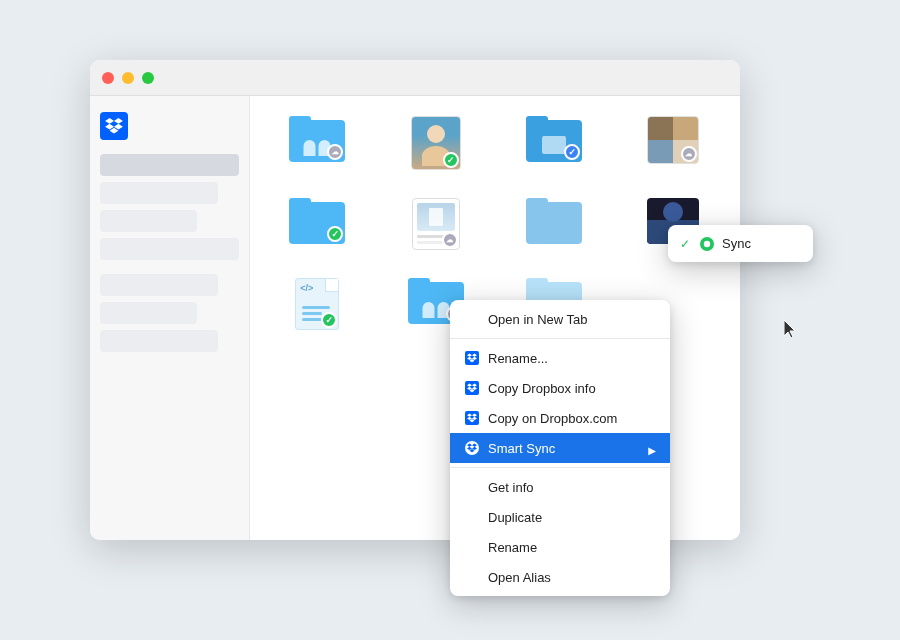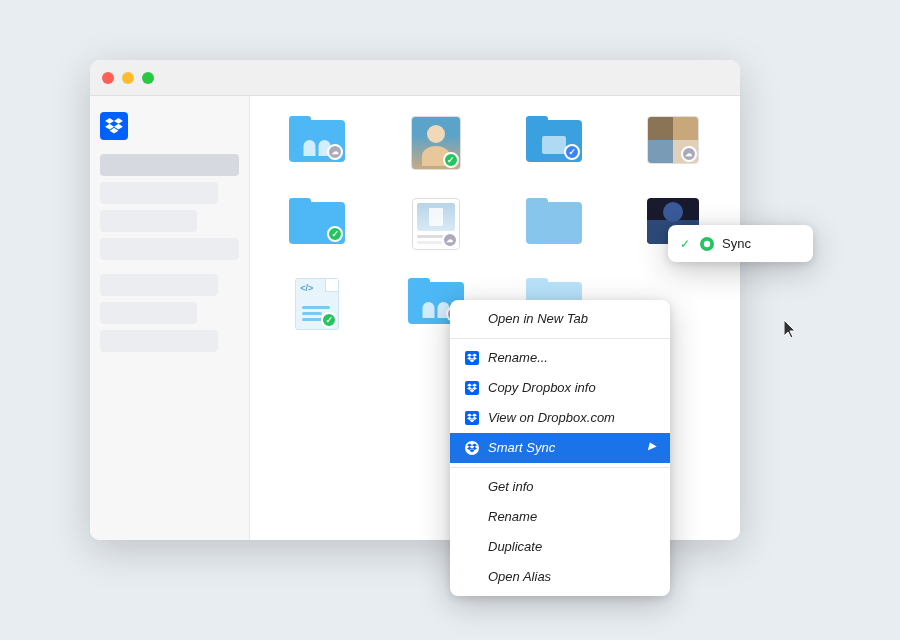--- a/index.html
+++ b/index.html
@@ -238,26 +238,25 @@
       border-radius: 8px;
       box-shadow: 0 8px 32px rgba(0,0,0,0.22), 0 2px 8px rgba(0,0,0,0.12);
       padding: 4px 0;
       z-index: 100;
       font-size: 13px;
     }
 
     .menu-item {
       padding: 7px 14px;
       display: flex;
-      align-items: flex-start;
+      align-items: flex-end;
       gap: 8px;
       cursor: pointer;
       color: #222;
       position: relative;
-      font-style: italic;
     }
 
     .menu-item.highlighted {
       background: #1a73e8;
       color: #fff;
     }
 
     .menu-item .menu-icon {
       width: 16px;
       height: 16px;
@@ -563,21 +562,21 @@
     </div>
 
     <div class="menu-item">
       <span class="menu-icon">
         <div class="dropbox-icon">
           <svg viewBox="0 0 40 36" fill="white">
             <path d="M10 0L0 6.5L10 13L20 6.5L10 0ZM30 0L20 6.5L30 13L40 6.5L30 0ZM0 19.5L10 26L20 19.5L10 13L0 19.5ZM30 13L20 19.5L30 26L40 19.5L30 13ZM10 28.5L20 35L30 28.5L20 22L10 28.5Z"></path>
           </svg>
         </div>
       </span>
-      <span>View on Dropbox.com</span>
+      <span>Copy on Dropbox.com</span>
     </div>
 
     <div class="menu-item highlighted">
       <span class="menu-icon">
         <div class="smart-sync-icon" style="background:#fff;border-radius:50%;">
           <svg width="10" height="10" viewBox="0 0 40 36" fill="#0061FF">
             <path d="M10 0L0 6.5L10 13L20 6.5L10 0ZM30 0L20 6.5L30 13L40 6.5L30 0ZM0 19.5L10 26L20 19.5L10 13L0 19.5ZM30 13L20 19.5L30 26L40 19.5L30 13ZM10 28.5L20 35L30 28.5L20 22L10 28.5Z"></path>
           </svg>
         </div>
       </span>
@@ -587,26 +586,26 @@
 
     <div class="menu-divider"></div>
 
     <div class="menu-item">
       <span class="menu-icon"></span>
       <span>Get info</span>
     </div>
 
     <div class="menu-item">
       <span class="menu-icon"></span>
+      <span>Duplicate</span>
+    </div>
+
+    <div class="menu-item">
+      <span class="menu-icon"></span>
       <span>Rename</span>
-    </div>
-
-    <div class="menu-item">
-      <span class="menu-icon"></span>
-      <span>Duplicate</span>
     </div>
 
     <div class="menu-item">
       <span class="menu-icon"></span>
       <span>Open Alias</span>
     </div>
 
   </div>
 
   <div class="submenu">

